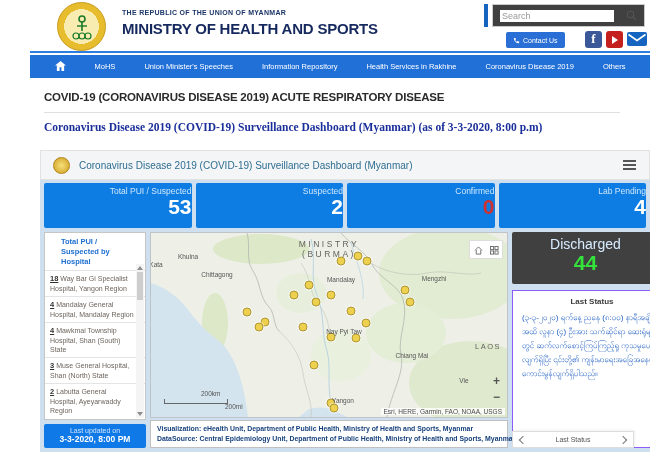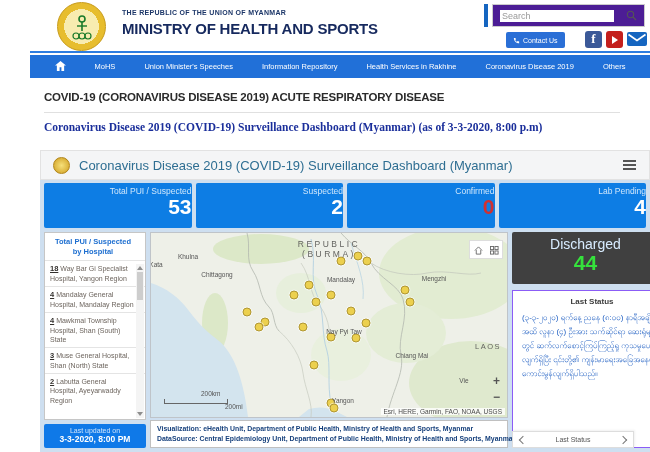--- a/index.html
+++ b/index.html
@@ -7,21 +7,21 @@
        font-family:"Liberation Sans",sans-serif;-webkit-font-smoothing:antialiased;}
 
   
   .site-header{position:absolute;left:0;top:0;width:650px;height:51px;background:#fff;}
   .logo{position:absolute;left:57px;top:2px;width:47px;height:47px;border-radius:50%;
         background:radial-gradient(circle,#f8ecb0 0 52%,#e7bd2e 52% 100%);
         border:1px solid #c79a18;display:flex;align-items:center;justify-content:center;}
   .h-country{position:absolute;left:122px;top:9px;font-size:7px;font-weight:bold;color:#1c3668;letter-spacing:.3px;}
   .h-ministry{position:absolute;left:122px;top:20px;font-size:15px;font-weight:bold;color:#16295e;letter-spacing:-.2px;}
   .accent-bar{position:absolute;left:484px;top:4px;width:4px;height:23px;background:#1565c0;}
-  .search-box{position:absolute;left:492px;top:4px;width:153px;height:23px;border:1px solid #ccc;background:#4c1d95;
+  .search-box{position:absolute;left:492px;top:4px;width:153px;height:23px;border:1px solid #ccc;background:#404040;
               display:flex;align-items:center;justify-content:space-between;padding:0 7px;box-sizing:border-box;}
   .search-box input{border:none;outline:none;width:110px;font-size:9px;color:#444;font-family:"Liberation Sans",sans-serif;}
   .search-box input::placeholder{color:#9a9a9a;}
   .contact-btn{position:absolute;left:506px;top:32px;height:16px;background:#2a6fd6;color:#fff;font-size:7px;
                display:flex;align-items:center;gap:3px;padding:0 7px;border-radius:2px;border:none;}
   .fb-icon{position:absolute;left:585px;top:31px;width:17px;height:17px;background:#3b5998;border-radius:3px;
            color:#fff;font-weight:bold;font-size:13px;text-align:center;line-height:16px;font-family:"Liberation Serif",serif;}
   .fb-icon::after{content:"f";}
   .yt-icon{position:absolute;left:606px;top:31px;width:17px;height:17px;background:#c4201d;border-radius:3px;
            display:flex;align-items:center;justify-content:center;}
@@ -36,35 +36,35 @@
 
   
   .page-title{position:absolute;left:44px;top:91px;font-size:11.5px;font-weight:bold;color:#2b2b2b;letter-spacing:-.2px;text-align:center;}
   .title-rule{position:absolute;left:44px;top:112px;width:576px;height:1px;background:#e0e0e0;}
   .subtitle{position:absolute;left:44px;top:121px;font-family:"Liberation Serif",serif;font-size:11.5px;font-weight:bold;color:#1b2f9b;}
 
   
   .dash-header{position:absolute;left:40px;top:150px;width:610px;height:30px;background:#f4f5f6;
                border:1px solid #e2e2e2;box-sizing:border-box;display:flex;align-items:center;}
   .dash-logo{width:15px;height:15px;border-radius:50%;background:radial-gradient(#f6e07a,#cf9e1f);border:1px solid #b08418;margin-left:12px;}
-  .dash-title{margin-left:9px;font-size:13px;color:#2e6e92;}
+  .dash-title{margin-left:9px;font-size:10px;color:#2e6e92;}
   .hamburger{margin-left:auto;margin-right:13px;display:flex;flex-direction:column;gap:2px;cursor:pointer;}
   .hamburger div{width:13px;height:2px;background:#555;}
   .dash-body{position:absolute;left:40px;top:180px;width:610px;height:272px;background:#cedff0;}
 
   
   .stats-row{position:absolute;left:44px;top:183px;width:602px;height:45px;display:flex;gap:4px;}
   .stat-card{flex:1;background:#0d7de4;border-radius:2px;text-align:right;padding-top:3px;box-sizing:border-box;cursor:pointer;}
   .stat-label{font-size:8.5px;color:#cfe7fc;white-space:nowrap;}
   .stat-value{font-size:21px;font-weight:bold;line-height:1.05;color:#fff;}
 
   
   .hosp-box{position:absolute;left:44px;top:232px;width:102px;height:188px;background:#fff;border:1px solid #c6c6c6;
             box-sizing:border-box;overflow:hidden;}
-  .hosp-title{font-size:7.5px;font-weight:bold;color:#1e6fd0;text-align:center;padding:4px 10px 3px 6px;line-height:1.35;}
+  .hosp-title{font-size:7.5px;font-weight:bold;color:#1e6fd0;text-align:left;padding:4px 10px 3px 16px;line-height:1.35;}
   .hosp-item{font-size:7px;color:#6d655e;padding:3px 11px 3px 5px;border-top:1px solid #e4e4e4;line-height:1.3;}
   .hosp-item b{color:#33302d;font-size:7.5px;text-decoration:underline;}
   .hosp-scroll{position:absolute;right:1px;top:31px;bottom:1px;width:8px;background:#f4f4f4;}
   .scroll-up{width:0;height:0;border-left:3px solid transparent;border-right:3px solid transparent;border-bottom:4px solid #8e8e8e;margin:2px auto 0;}
   .scroll-thumb{width:6px;height:28px;background:#cdcdcd;margin:2px auto 0;}
   .scroll-down{position:absolute;bottom:2px;left:1px;width:0;height:0;border-left:3px solid transparent;border-right:3px solid transparent;border-top:4px solid #8e8e8e;}
   .last-updated{position:absolute;left:44px;top:424px;width:102px;height:24px;background:#0f79e8;border-radius:2px;text-align:center;}
   .lu1{font-size:7px;color:#cfe4fb;margin-top:3px;}
   .lu2{font-size:8.5px;font-weight:bold;color:#fff;}
 
@@ -267,21 +267,21 @@
       <div class="marker" style="left: 215px; top: 90px;"></div>
       <div class="marker" style="left: 152px; top: 94px;"></div>
       <div class="marker" style="left: 96px; top: 79px;"></div>
       <div class="marker" style="left: 114px; top: 89px;"></div>
       <div class="marker" style="left: 108px; top: 94px;"></div>
       <div class="marker" style="left: 180px; top: 104px;"></div>
       <div class="marker" style="left: 205px; top: 105px;"></div>
       <div class="marker" style="left: 163px; top: 132px;"></div>
       <div class="marker" style="left: 180px; top: 170px;"></div>
       <div class="marker" style="left: 183px; top: 175px;"></div>
-      <div class="map-label country" style="left: 178px; top: 11px;">REPUBLIC</div>
+      <div class="map-label country" style="left: 178px; top: 11px;">MINISTRY</div>
       <div class="map-label country" style="left: 178px; top: 21px;">(BURMA)</div>
       <div class="map-label city" style="left: 37px; top: 23px;">Khulna</div>
       <div class="map-label city" style="left: 5px; top: 31px;">Kata</div>
       <div class="map-label city" style="left: 66px; top: 41px;">Chittagong</div>
       <div class="map-label city" style="left: 190px; top: 46px;">Mandalay</div>
       <div class="map-label city" style="left: 283px; top: 45px;">Mengzhi</div>
       <div class="map-label city" style="left: 193px; top: 98px;">Nay Pyi Taw</div>
       <div class="map-label city" style="left: 261px; top: 122px;">Chiang Mai</div>
       <div class="map-label country-sm" style="left: 329px; top: 113px; padding-left: 16px;">LAOS</div>
       <div class="map-label city" style="left: 192px; top: 167px;">Yangon</div>

